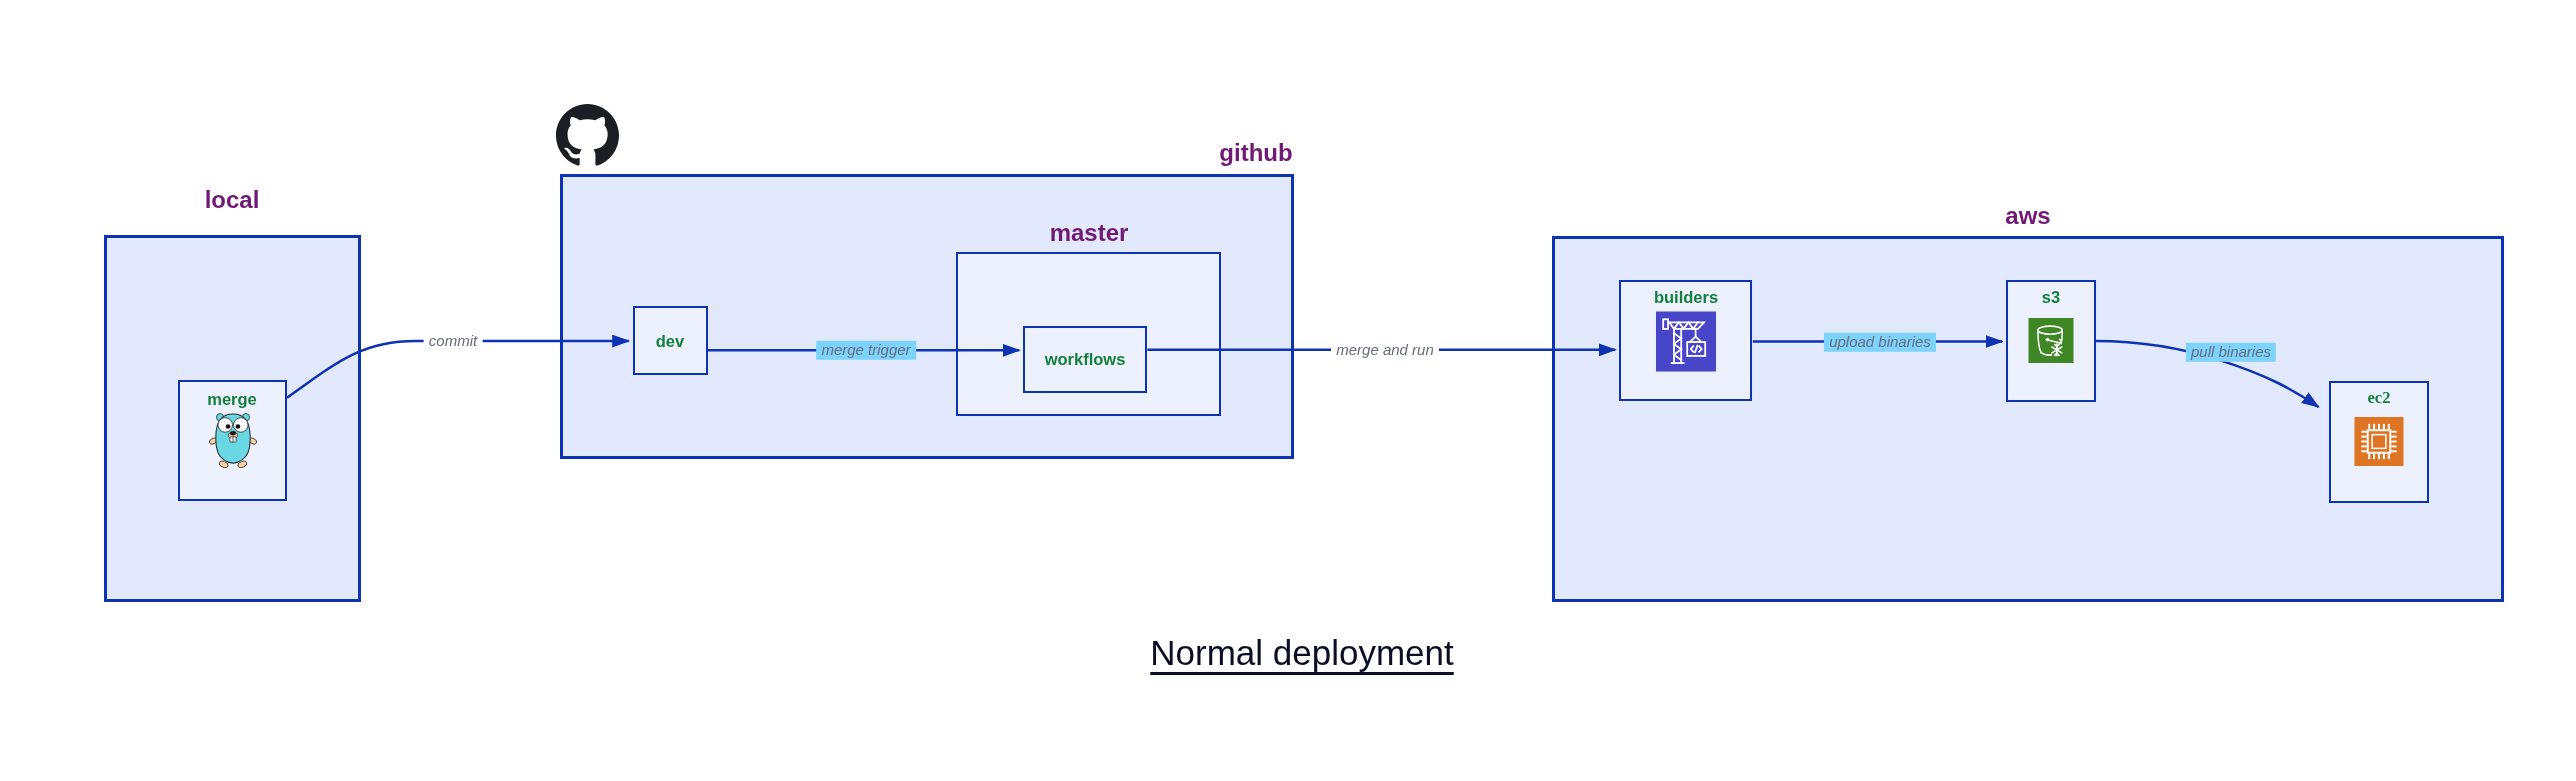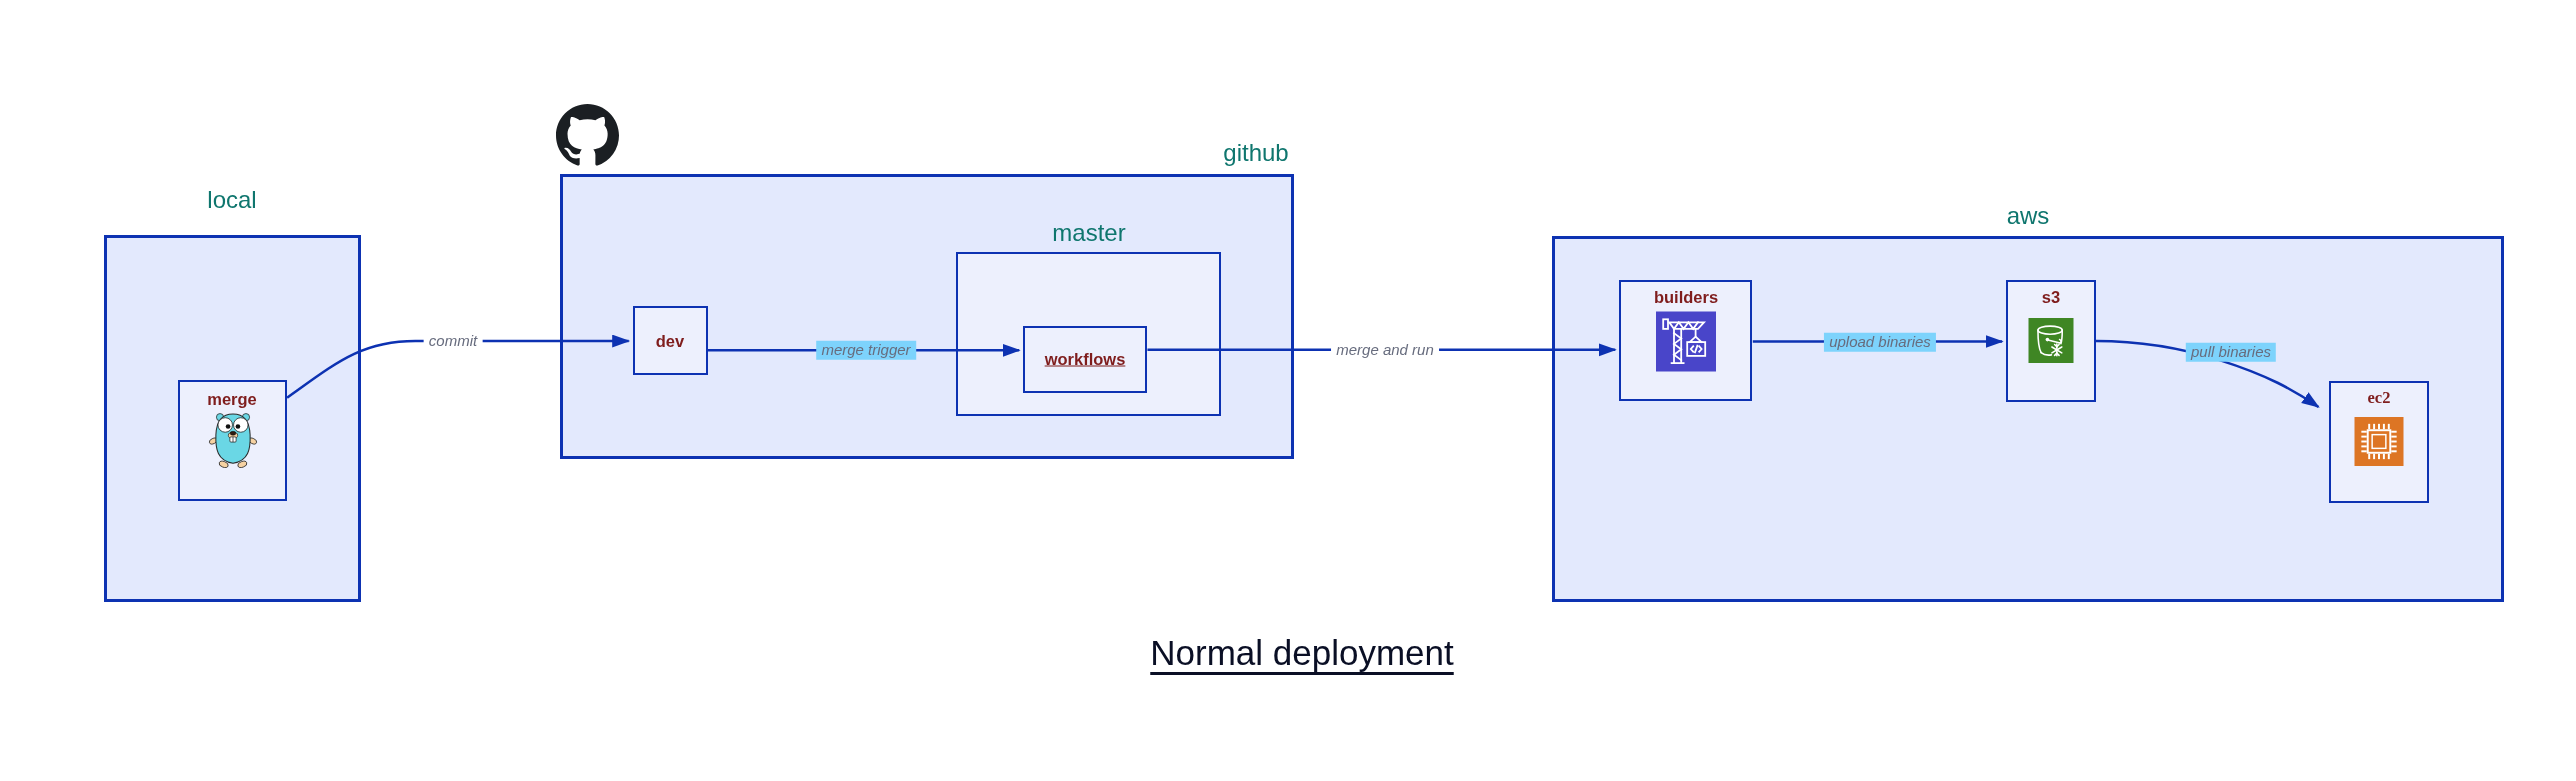--- a/index.html
+++ b/index.html
@@ -19,30 +19,30 @@
   .node-box{
     position:absolute;
     background:#edf0fd;
     border:2.6px solid #0d32b2;
     box-sizing:border-box;
   }
   .clabel{
     position:absolute;
     transform:translate(-50%,-50%);
     font-size:24px;
-    font-weight:400;
-    color:#0f766e;
+    font-weight:700;
+    color:#701a75;
     white-space:nowrap;
   }
   .nlabel{
     position:absolute;
     transform:translate(-50%,-50%);
     font-size:16.5px;
     font-weight:700;
-    color:#7f1d1d;
+    color:#15803d;
     white-space:nowrap;
   }
   .elabel{
     position:absolute;
     transform:translate(-50%,-50%);
     font-size:15px;
     font-style:italic;
     color:#676c7e;
     white-space:nowrap;
     padding:1px 5.2px;
@@ -96,21 +96,21 @@
     </g>
   </svg>
 
   <div class="clabel" style="left:232px;top:200px;">local</div>
   <div class="clabel" style="left:1256px;top:153px;">github</div>
   <div class="clabel" style="left:1089px;top:233px;">master</div>
   <div class="clabel" style="left:2028px;top:216px;">aws</div>
 
   <div class="nlabel" style="left:232px;top:399px;">merge</div>
   <div class="nlabel" style="left:670px;top:341px;text-align:center;">dev</div>
-  <div class="nlabel" style="left:1085px;top:359px;text-decoration:underline;">workflows</div>
+  <div class="nlabel" style="left:1085px;top:359px;">workflows</div>
   <div class="nlabel" style="left:1686px;top:297px;">builders</div>
   <div class="nlabel" style="left:2051px;top:297px;">s3</div>
   <div class="nlabel" style="left:2379px;top:398px;font-family:Liberation Serif, serif;">ec2</div>
 
   <div class="elabel on-white" style="left:453px;top:341px;">commit</div>
   <div class="elabel on-lavender" style="left:866px;top:350px;">merge trigger</div>
   <div class="elabel on-white" style="left:1385px;top:350px;">merge and run</div>
   <div class="elabel on-lavender" style="left:1880px;top:342px;">upload binaries</div>
   <div class="elabel on-lavender" style="left:2231px;top:352px;text-align:right;">pull binaries</div>
 

